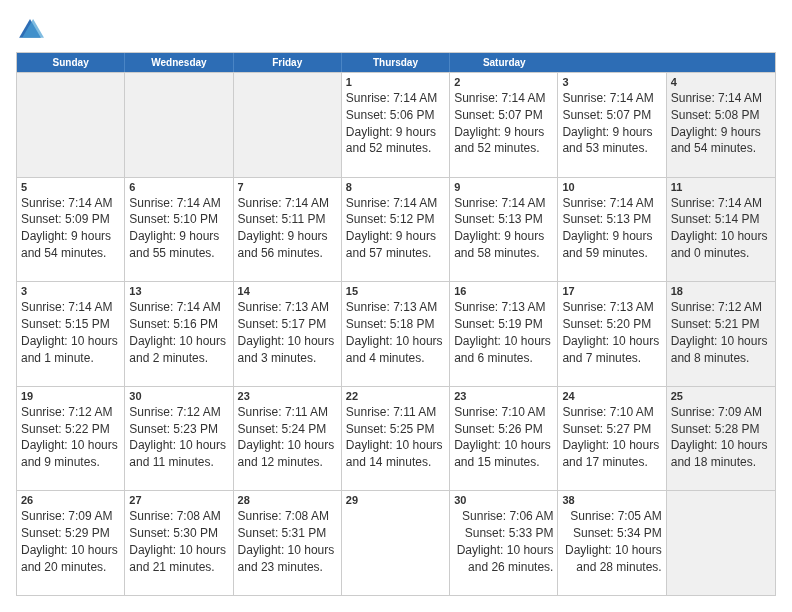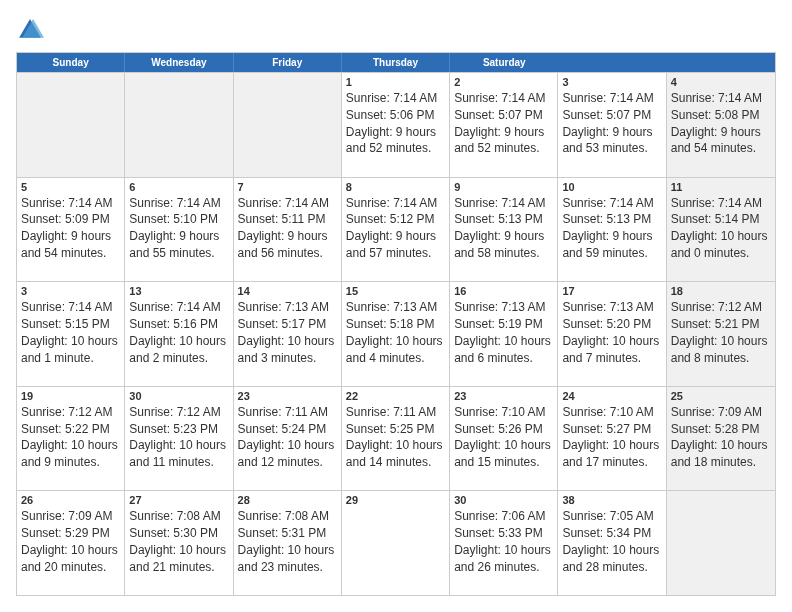--- a/index.html
+++ b/index.html
@@ -321,27 +321,27 @@
             <div class="day-number">28</div>
             <div class="day-info" style="white-space: pre-line;">Sunrise: 7:08 AM
 Sunset: 5:31 PM
 Daylight: 10 hours and 23 minutes.</div>
           </div>
           <div class="cal-cell">
             <div class="day-number">29</div>
           </div>
           <div class="cal-cell">
             <div class="day-number">30</div>
-            <div class="day-info" style="white-space: pre-line;">Sunrise: 7:06 AM
+            <div class="day-info" style="white-space: pre-line; text-align: right;">Sunrise: 7:06 AM
 Sunset: 5:33 PM
 Daylight: 10 hours and 26 minutes.</div>
           </div>
           <div class="cal-cell">
             <div class="day-number">38</div>
-            <div class="day-info" style="white-space: pre-line;">Sunrise: 7:05 AM
+            <div class="day-info" style="white-space: pre-line; text-align: right;">Sunrise: 7:05 AM
 Sunset: 5:34 PM
 Daylight: 10 hours and 28 minutes.</div>
           </div>
           <div class="cal-cell empty shaded"></div>
         </div>
       </div>
   </div>
 </div>
 
 </body></html>

